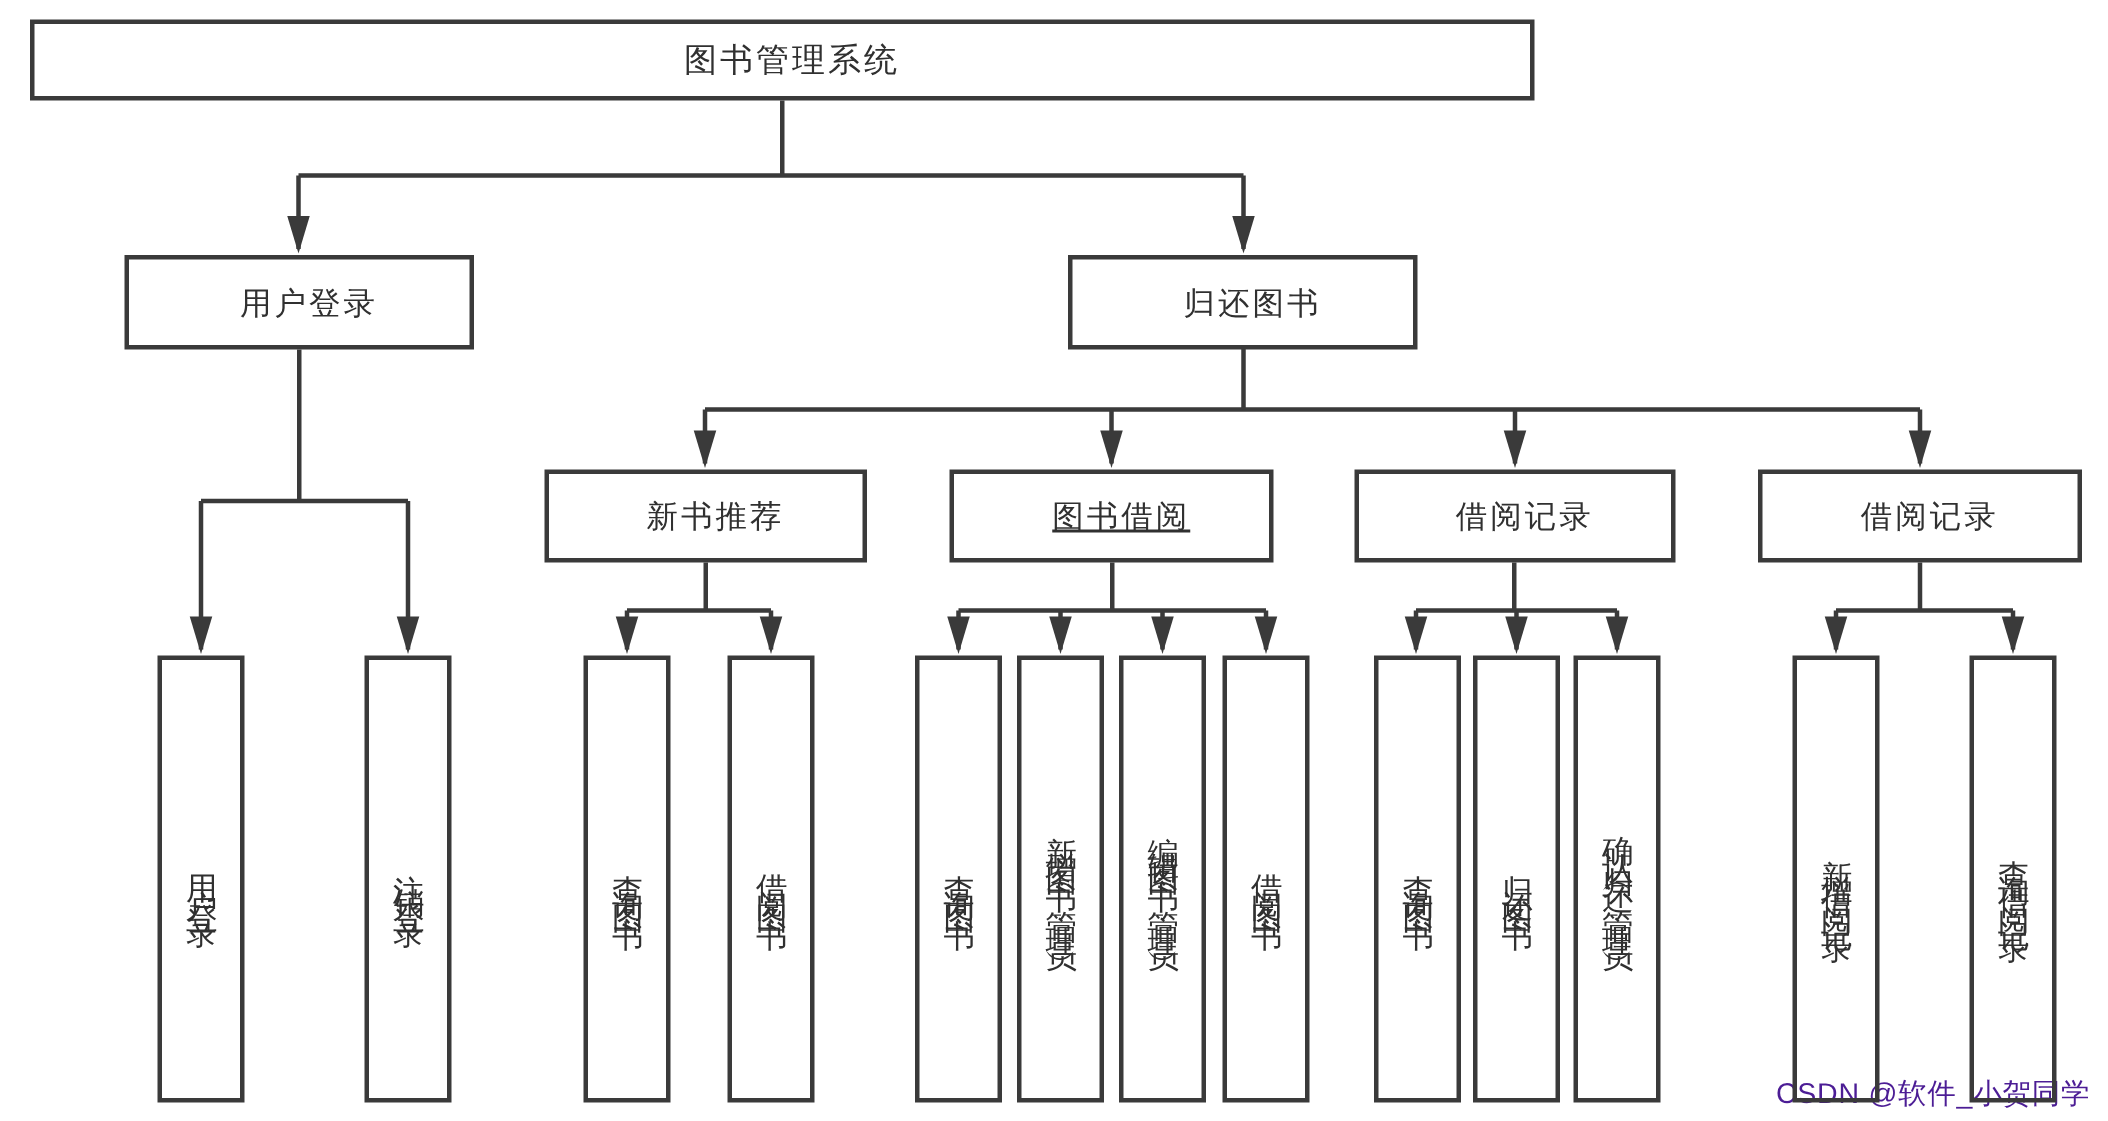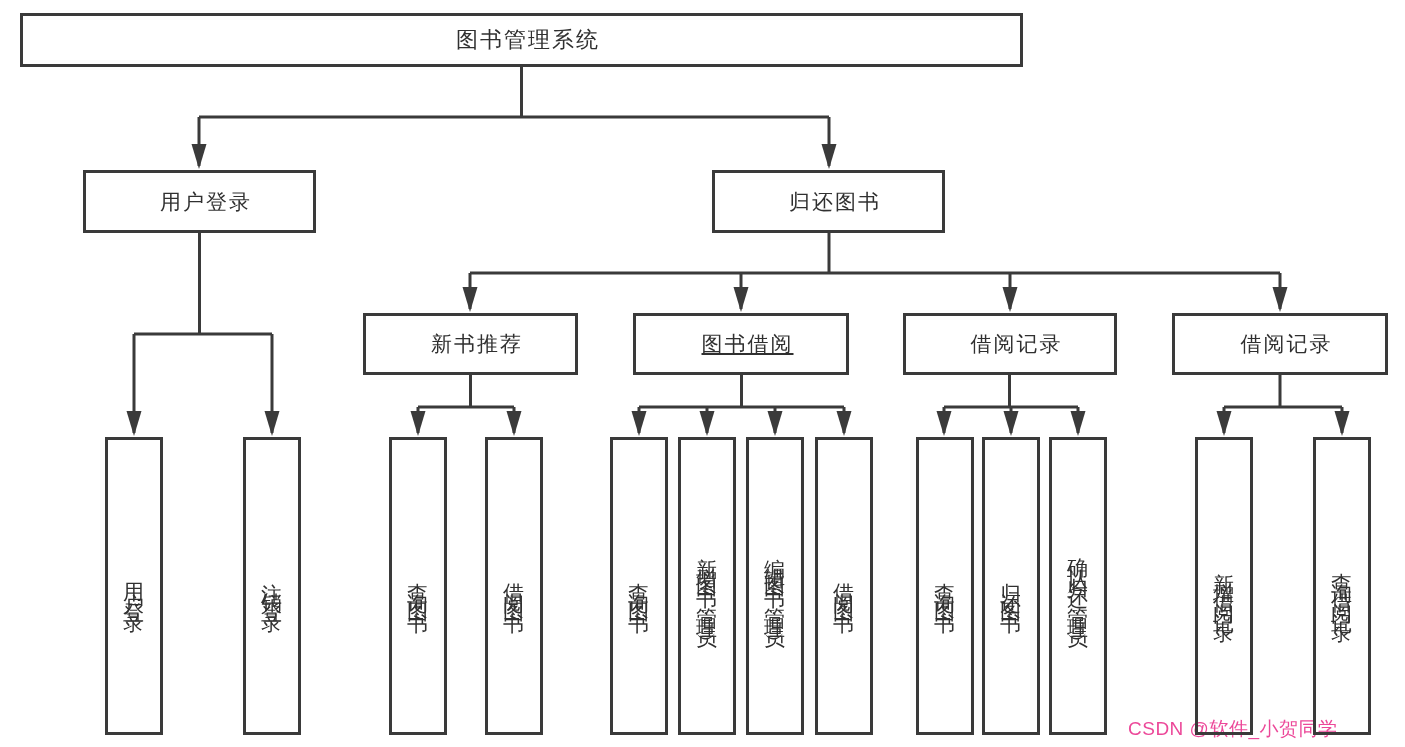--- a/index.html
+++ b/index.html
@@ -30,22 +30,22 @@
     top:437px; width:58px; height:298px;
     writing-mode:vertical-rl; text-orientation:mixed;
     font-size:21px; letter-spacing:10px; line-height:1;
     text-align:center;
   }
   .lf1{left:105px}.lf2{left:243px}.lf3{left:389px}.lf4{left:485px}
   .lf5{left:610px}.lf6{left:678px}.lf7{left:746px}.lf8{left:815px}
   .lf9{left:916px}.lf10{left:982px}.lf11{left:1049px}
   .lf12{left:1195px}.lf13{left:1313px}
   .watermark {
-    position:absolute; left:1128px; top:716px; z-index:1;
-    font-size:19px; color:#ec4899; letter-spacing:0.5px; white-space:nowrap;
+    position:absolute; left:1184px; top:716px; z-index:1;
+    font-size:19px; color:#4c1d95; letter-spacing:0.5px; white-space:nowrap;
   }
 </style>
 </head>
 <body>
 
 <div class="stage">
 
   <div class="watermark">CSDN @软件_小贺同学</div>
 
   <svg class="connectors" width="1405" height="747" viewBox="0 0 1405 747" fill="none" stroke="#3a3a3a" stroke-width="3">

